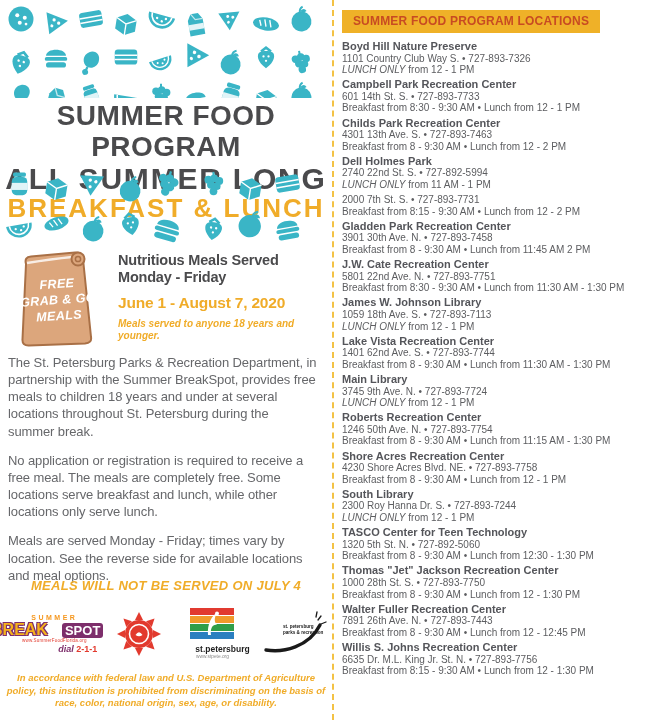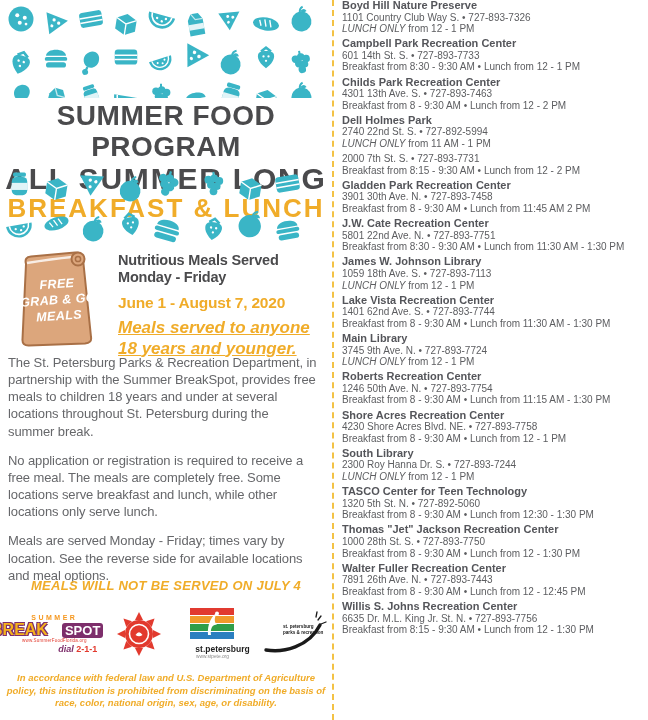--- a/index.html
+++ b/index.html
@@ -34,21 +34,21 @@
 
   .bag-wrap{position:absolute;left:12px;top:248px;width:92px;height:100px;}
   .bag-wrap svg{position:absolute;inset:0;}
   .bag-text{position:absolute;inset:12px 8px 8px 8px;display:flex;flex-direction:column;justify-content:center;
     text-align:center;transform:rotate(-4deg);color:#fff;font-weight:bold;font-style:italic;
     font-size:12.5px;line-height:1.3;letter-spacing:.4px;}
 
   .meal-info{position:absolute;left:118px;top:252px;width:208px;}
   .mi-head{font-size:14.5px;font-weight:bold;color:var(--dark);line-height:1.2;letter-spacing:-.2px;}
   .mi-date{margin-top:7px;font-size:15.5px;font-weight:bold;color:var(--gold_text);letter-spacing:-.2px;}
-  .mi-note{margin-top:6px;font-size:17px;font-style:italic;color:var(--gold_text);line-height:1.22;font-weight:bold;text-decoration:underline;}
+  .mi-note{margin-top:6px;font-size:10px;font-style:italic;color:var(--gold_text);line-height:1.22;font-weight:bold;}
 
   .paras{position:absolute;left:8px;top:354px;width:310px;}
   .paras p{font-size:13px;color:var(--body);line-height:1.32;margin-bottom:12px;letter-spacing:-.1px;}
 
   .notice{position:absolute;left:0;top:578px;width:332px;text-align:center;
     font-size:13px;font-weight:bold;font-style:italic;color:var(--gold_text);letter-spacing:.3px;}
 
   .logos{position:absolute;left:0;top:602px;width:332px;height:64px;display:flex;
     justify-content:center;align-items:center;gap:13px;}
   .logo-breakspot{width:98px;line-height:1;text-align:center;}
@@ -394,20 +394,21 @@
         <path d="M55 9 l3 -4 M58 13 l5 -2 M53 6 l1 -5" stroke="#1a1a1a" stroke-width="1.3" fill="none" stroke-linecap="round"></path>
         <text x="20" y="17" font-size="4.6" font-weight="bold" fill="#1a1a1a" font-family="Liberation Sans, sans-serif">st. petersburg</text>
         <text x="20" y="23" font-size="4.6" font-weight="bold" fill="#1a1a1a" font-family="Liberation Sans, sans-serif">parks &amp; recreation</text>
       </svg>
     </div>
 
     <div class="legal">In accordance with federal law and U.S. Department of Agriculture policy, this institution is prohibited from discriminating on the basis of race, color, national origin, sex, age, or disability.</div>
   </div>
 
   <div class="right-col">
+    <div class="banner">SUMMER FOOD PROGRAM LOCATIONS</div>
     <div class="loc-list">
   <div class="loc">
     <div class="loc-name">Boyd Hill Nature Preserve</div>
     <div class="loc-line">1101 Country Club Way S. • 727-893-7326</div>
     <div class="loc-line"><em>LUNCH ONLY</em><span> from 12 - 1 PM</span></div>
   </div>
 
 
   <div class="loc">
     <div class="loc-name">Campbell Park Recreation Center</div>

